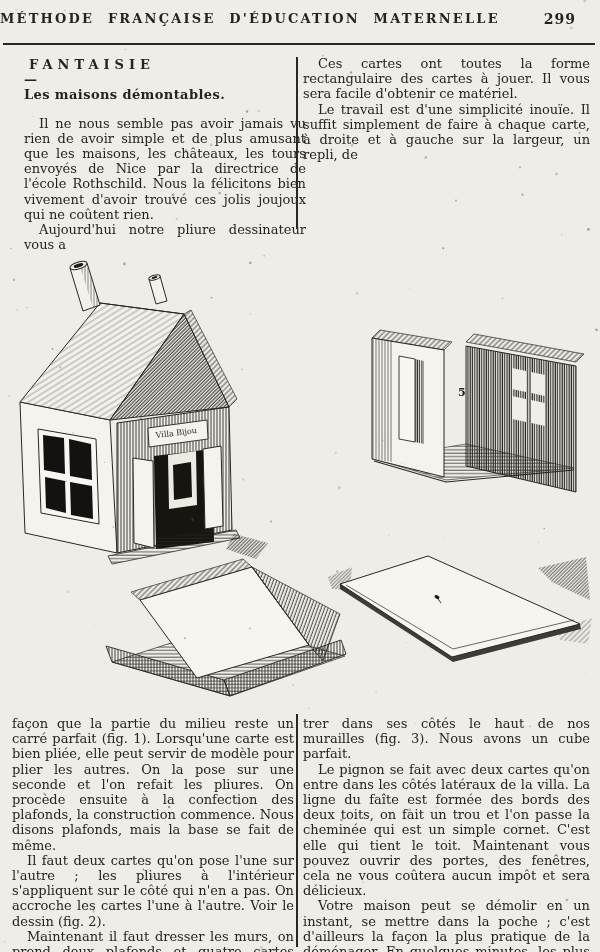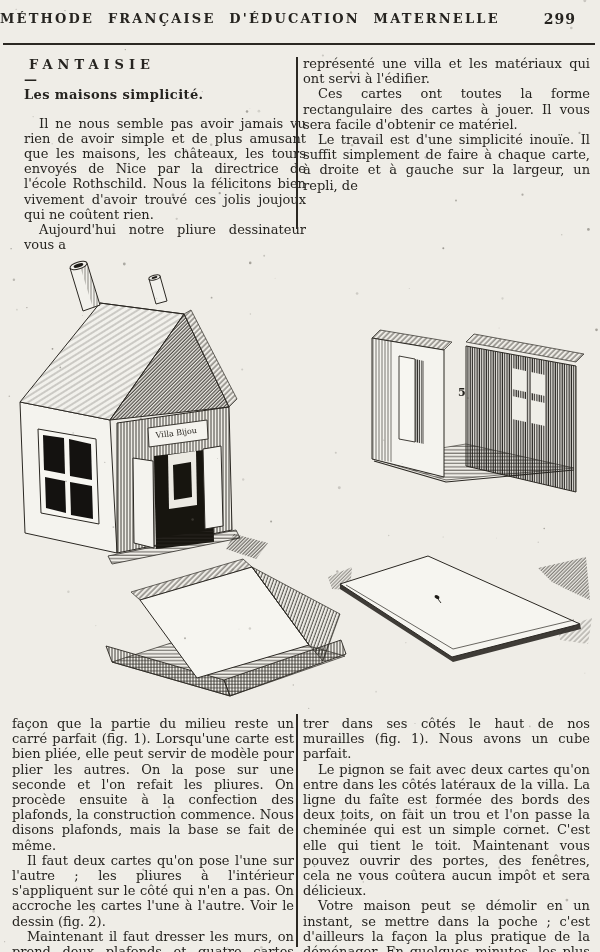--- a/index.html
+++ b/index.html
@@ -58,27 +58,26 @@
 
 <div class="page">
 
   <div class="hdr-title">MÉTHODE FRANÇAISE D'ÉDUCATION MATERNELLE</div>
   <div class="hdr-page">299</div>
   <div class="hdr-rule"></div>
 
   <div class="col col-tl">
     <p class="rubric">FANTAISIE</p>
     <p class="rubric-divider">—</p>
-    <p class="art-title">Les maisons simplicité.</p>
+    <p class="art-title">Les maisons démontables.</p>
     <p class="ind first-par">Il ne nous semble pas avoir jamais vu rien de avoir simple et de plus amusant que les maisons, les châteaux, les tours envoyés de Nice par la directrice de l'école Rothschild. Nous la félicitons bien vivement d'avoir trouvé ces jolis joujoux qui ne coûtent rien.</p>
     <p class="ind">Aujourd'hui notre pliure dessinateur vous a</p>
   </div>
 
   <div class="col col-tr">
-    <p>représenté une villa et les matériaux qui ont servi à l'édifier.</p>
     <p class="ind">Ces cartes ont toutes la forme rectangulaire des cartes à jouer. Il vous sera facile d'obtenir ce matériel.</p>
     <p class="ind">Le travail est d'une simplicité inouïe. Il suffit simplement de faire à chaque carte, à droite et à gauche sur la largeur, un repli, de</p>
   </div>
 
   <div class="vdiv vdiv-top"></div>
 
   <svg class="figures-svg" viewBox="0 236 600 478">
     <defs>
       <pattern id="hv" width="3" height="4" patternUnits="userSpaceOnUse">
           <line x1="1" y1="0" x2="1" y2="4" stroke="#2e2b25" stroke-width="0.9"></line>
@@ -199,21 +198,21 @@
     </g>
   </svg>
 
   <div class="col col-bl">
     <p>façon que la partie du milieu reste un carré parfait (fig. 1). Lorsqu'une carte est bien pliée, elle peut servir de modèle pour plier les autres. On la pose sur une seconde et l'on refait les pliures. On procède ensuite à la confection des plafonds, la construction commence. Nous disons plafonds, mais la base se fait de même.</p>
     <p class="ind">Il faut deux cartes qu'on pose l'une sur l'autre ; les pliures à l'intérieur s'appliquent sur le côté qui n'en a pas. On accroche les cartes l'une à l'autre. Voir le dessin (fig. 2).</p>
     <p class="ind">Maintenant il faut dresser les murs, on prend deux plafonds et quatre cartes simples. Dans les côtés de la base de la villa formée d'une double carte, nous entrons quatre cartes simples jusqu'à la pliure ; nous les dressons verticalement, et, prenant un plafond, nous faisons en-</p>
   </div>
 
   <div class="col col-br">
-    <p>trer dans ses côtés le haut de nos murailles (fig. 1). Nous avons un cube parfait.</p>
+    <p>trer dans ses côtés le haut de nos murailles (fig. 3). Nous avons un cube parfait.</p>
     <p class="ind">Le pignon se fait avec deux cartes qu'on entre dans les côtés latéraux de la villa. La ligne du faîte est formée des bords des deux toits, on fait un trou et l'on passe la cheminée qui est un simple cornet. C'est elle qui tient le toit. Maintenant vous pouvez ouvrir des portes, des fenêtres, cela ne vous coûtera aucun impôt et sera délicieux.</p>
     <p class="ind">Votre maison peut se démolir en un instant, se mettre dans la poche ; c'est d'ailleurs la façon la plus pratique de la déménager. En quelques minutes, les plus jeunes enfants, à partir de trois ans, la réédifieront.</p>
 
   </div>
 
   <div class="vdiv vdiv-bot"></div>
 
   <svg class="noise-svg" id="noise">
       <circle cx="143.3" cy="869.6" r="1.02" fill="#55514a" opacity="0.52"></circle>
       <circle cx="29.6" cy="814.7" r="0.75" fill="#55514a" opacity="0.17"></circle>

